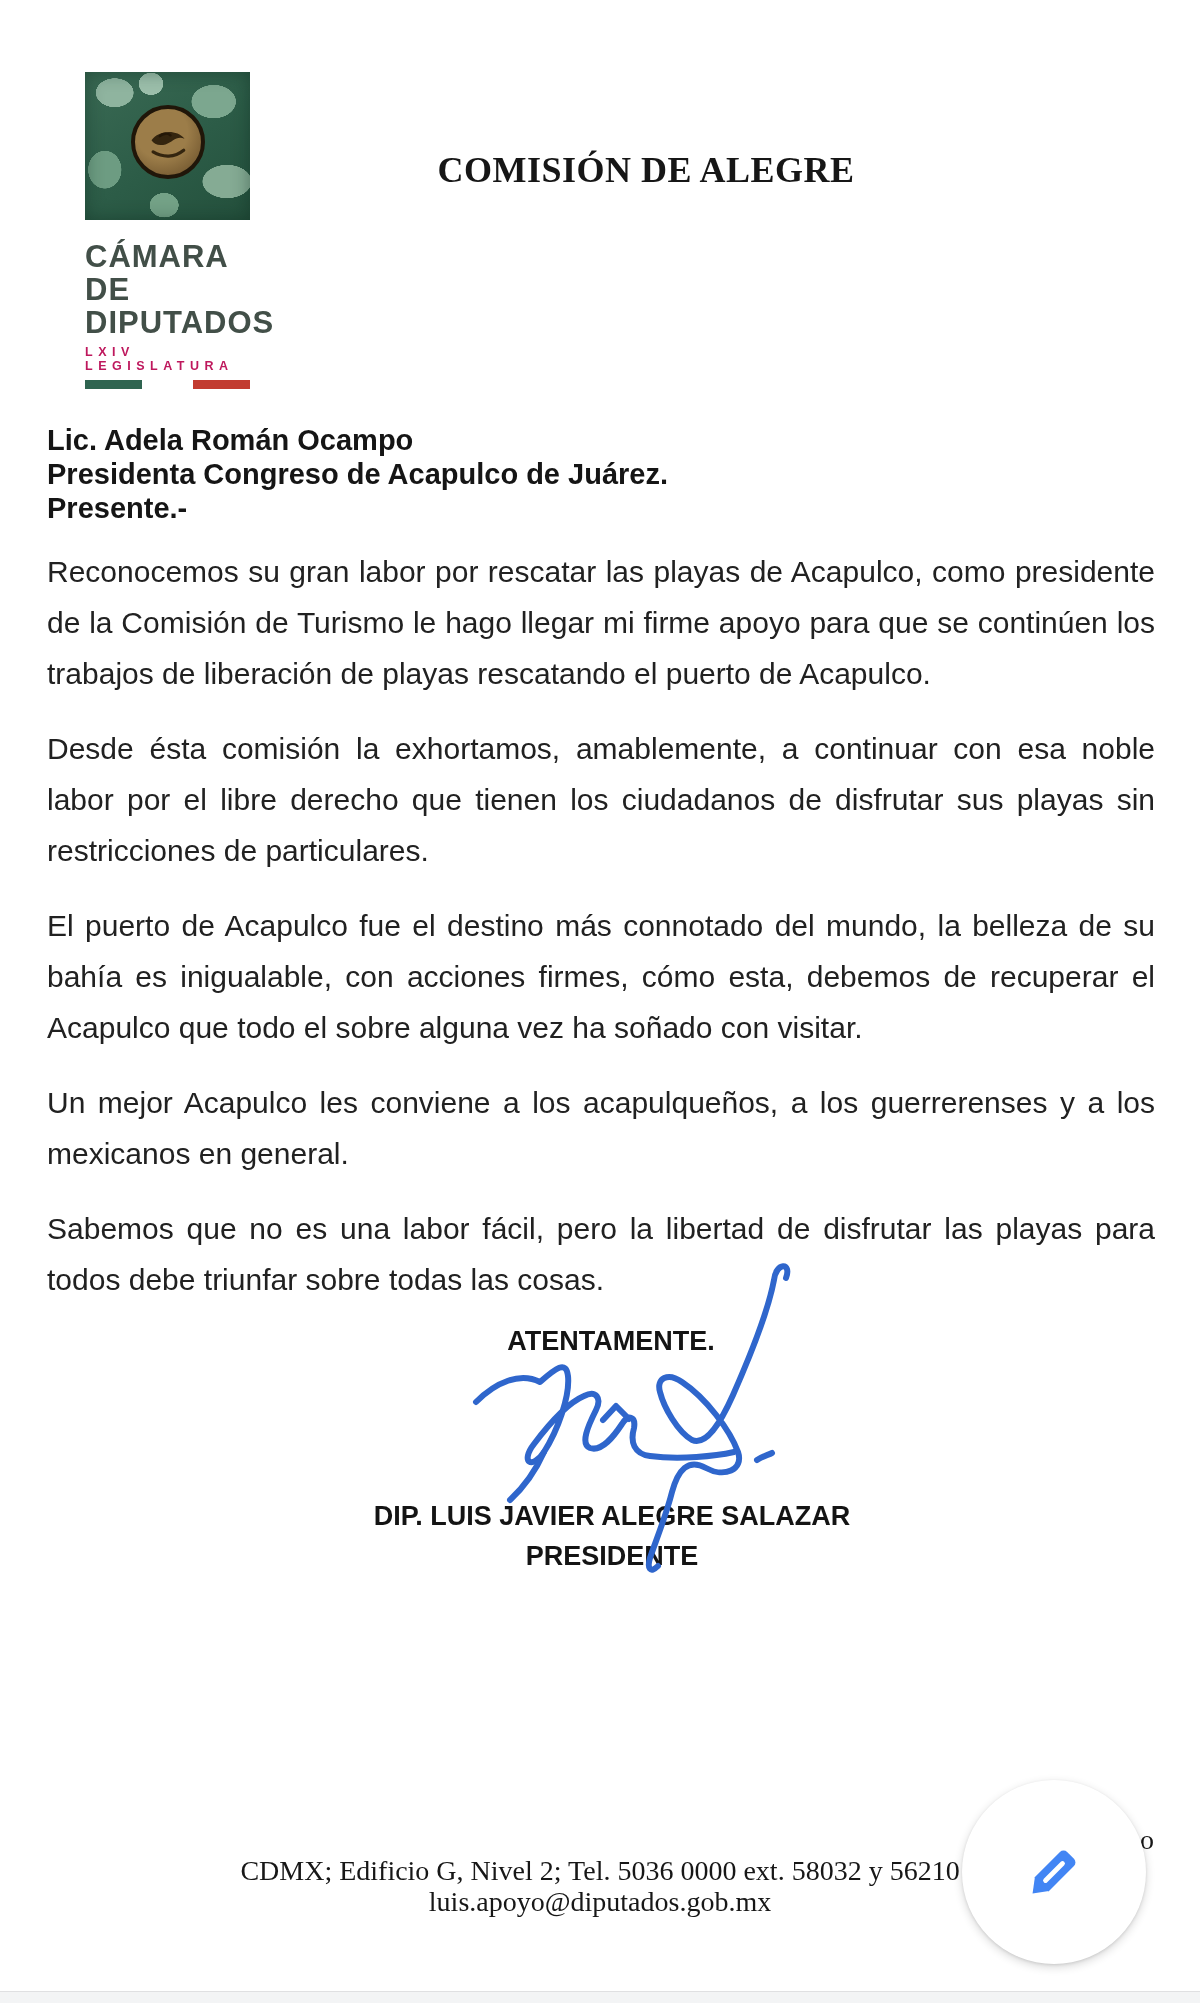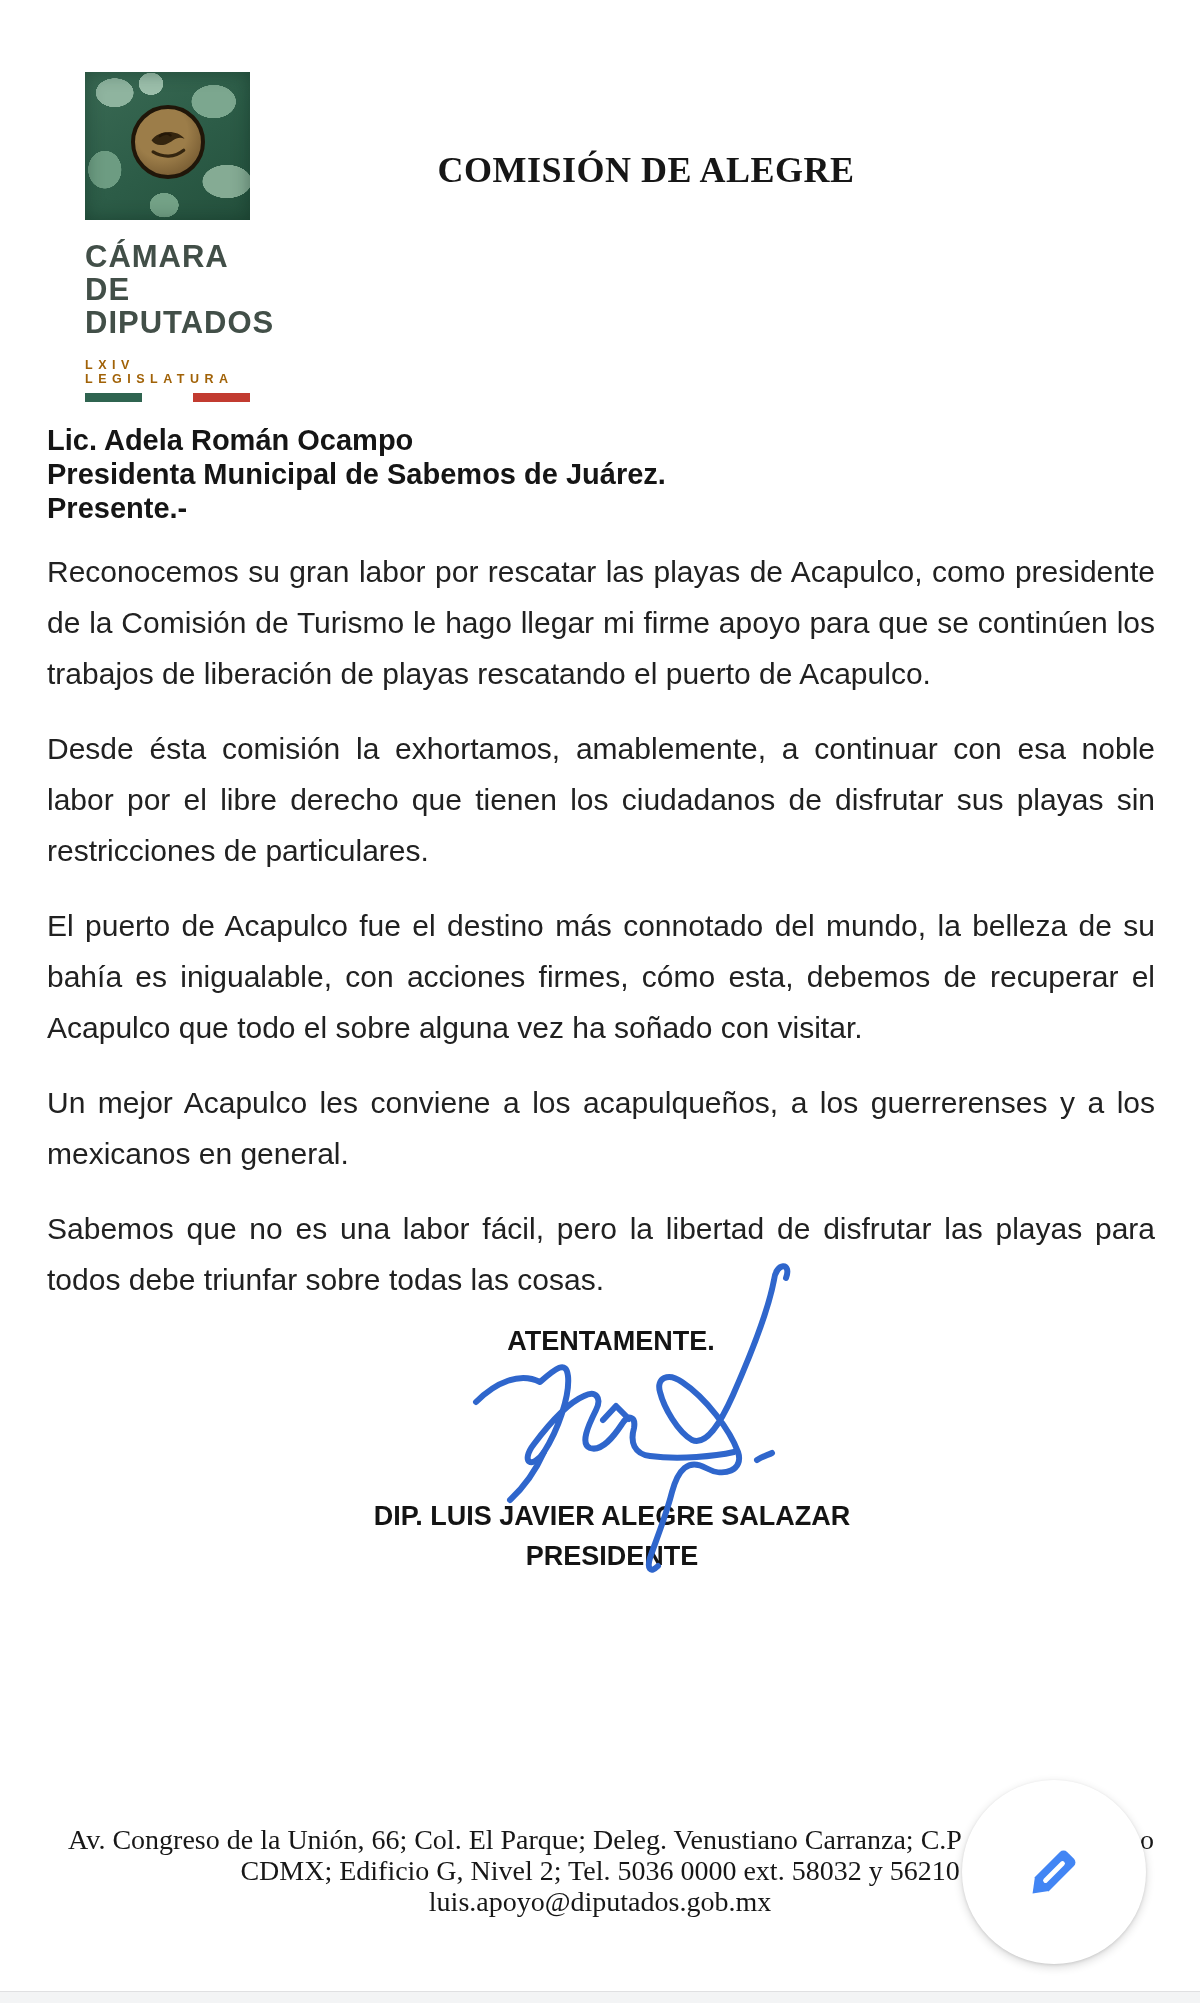--- a/index.html
+++ b/index.html
@@ -18,21 +18,21 @@
         radial-gradient(22px 20px at 40% 8%,  #9cbfab 0 55%, transparent 56%),
         radial-gradient(18px 16px at 62% 55%, #558468 0 55%, transparent 56%),
         linear-gradient(145deg,#3a6a54 0%,#2c5c47 55%,#24503c 100%);
       box-shadow:inset 0 0 18px rgba(10,40,28,.45);}
   .logo-circle{position:absolute;left:46px;top:33px;width:74px;height:74px;border-radius:50%;
       background:radial-gradient(circle at 40% 35%, #9c7d49 0 45%, #7d6136 75%, #5d4525 100%);
       border:4px solid #201609;box-sizing:border-box;}
   .logo-circle svg{position:absolute;left:0;top:0;}
   .logo-name{margin-top:20px;font-weight:bold;font-size:31px;line-height:33px;
       letter-spacing:1px;color:#424f48;}
-  .logo-leg{margin-top:19px;font-size:12.5px;font-weight:bold;letter-spacing:5.5px;color:#a16207;}
+  .logo-leg{margin-top:6px;font-size:12.5px;font-weight:bold;letter-spacing:5.5px;color:#be185d;}
   .logo-flag{position:relative;margin-top:7px;height:9px;width:165px;}
   .bar{position:absolute;top:0;height:9px;width:57px;}
   .bar-green{left:0;background:var(--flag-green);}
   .bar-red{left:108px;background:var(--flag-red);}
 
   .doc-title{position:absolute;left:0;top:148px;width:1200px;box-sizing:border-box;
       padding-left:92px;text-align:center;font-family:"Liberation Serif", serif;
       font-weight:bold;font-size:36px;line-height:44px;letter-spacing:.5px;color:#161616;}
 
   
@@ -93,21 +93,21 @@
     <div class="logo-flag">
       <div class="bar bar-green"></div>
       <div class="bar bar-red"></div>
     </div>
   </div>
 
   <div class="doc-title">COMISIÓN DE ALEGRE</div>
 
   <div class="recipient">
     <div>Lic. Adela Román Ocampo</div>
-    <div>Presidenta Municipal de Sabemos de Juárez.</div>
+    <div>Presidenta Congreso de Acapulco de Juárez.</div>
     <div>Presente.-</div>
   </div>
 
   <div class="body-text">
     <p>Reconocemos su gran labor por rescatar las playas de Acapulco, como presidente de la Comisión de Turismo le hago llegar mi firme apoyo para que se continúen los trabajos de liberación de playas  rescatando el puerto de Acapulco.</p>
     <p>Desde ésta comisión la exhortamos, amablemente, a continuar con esa noble labor por el libre derecho que tienen los ciudadanos de disfrutar sus playas sin restricciones de particulares.</p>
     <p>El puerto de Acapulco fue el destino más connotado del mundo, la belleza de su bahía es inigualable, con acciones firmes, cómo esta, debemos de recuperar el Acapulco que todo el sobre alguna vez ha soñado con visitar.</p>
     <p>Un mejor Acapulco les conviene a los acapulqueños, a los guerrerenses y a los mexicanos en general.</p>
     <p>Sabemos que no es una labor fácil, pero la libertad de disfrutar las playas para todos debe triunfar sobre todas las cosas.</p>
   </div>
@@ -131,21 +131,21 @@
     <path d="M397 265 C403 261, 408 260, 412 258"></path>
   </svg>
 
   <div class="signer">
     <div>DIP. LUIS JAVIER ALEGRE SALAZAR</div>
     <div>PRESIDENTE</div>
   </div>
 
   <div class="footer">
     <div class="f1">
-      <span>Av. Congreso de la Unión, 66; Col. El Parque; Deleg. Venustiano Carranza; C.P</span><span class="f1-gap"></span>
+      <span class="f1-gap"></span>
       <span class="f1-tail">o</span>
     </div>
     <div>
       <span>CDMX; Edificio G, Nivel 2; Tel. 5036 0000 ext. 58032 y 5621</span><span>0</span>
     </div>
     <div>luis.apoyo@diputados.gob.mx</div>
   </div>
 
   <button class="fab" aria-label="Edit">
     <svg viewBox="0 0 24 24" width="72" height="72">

